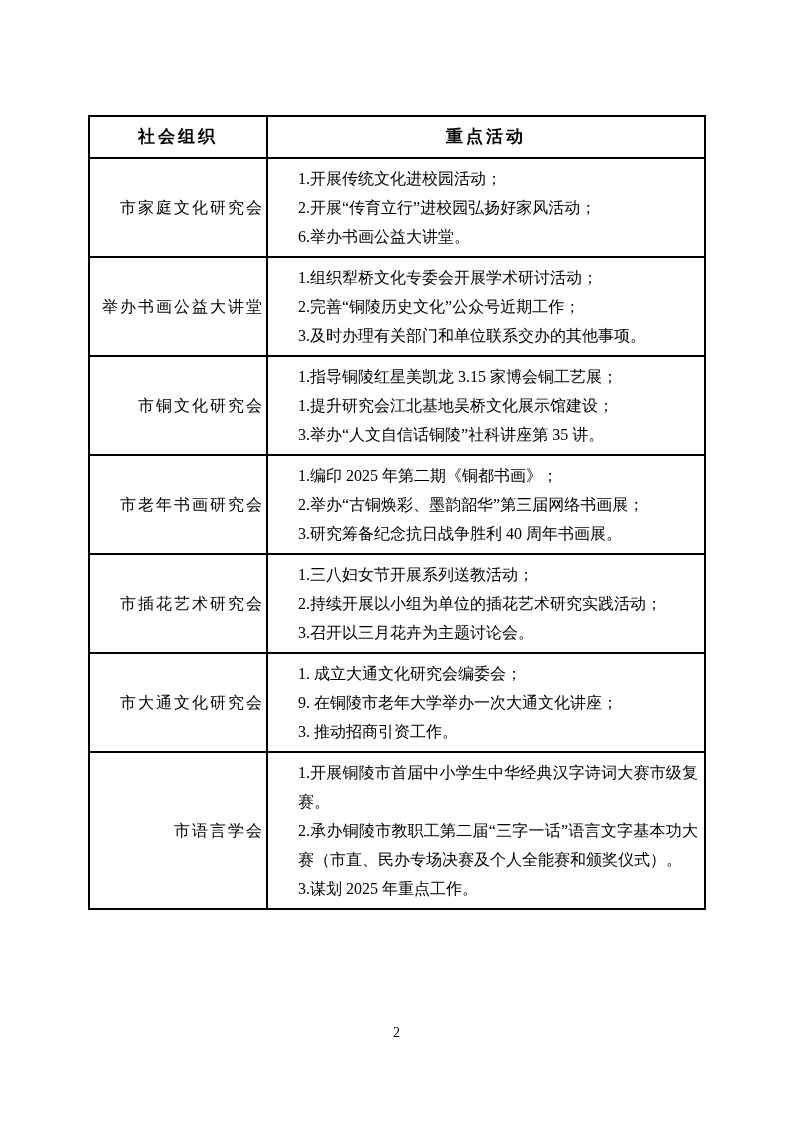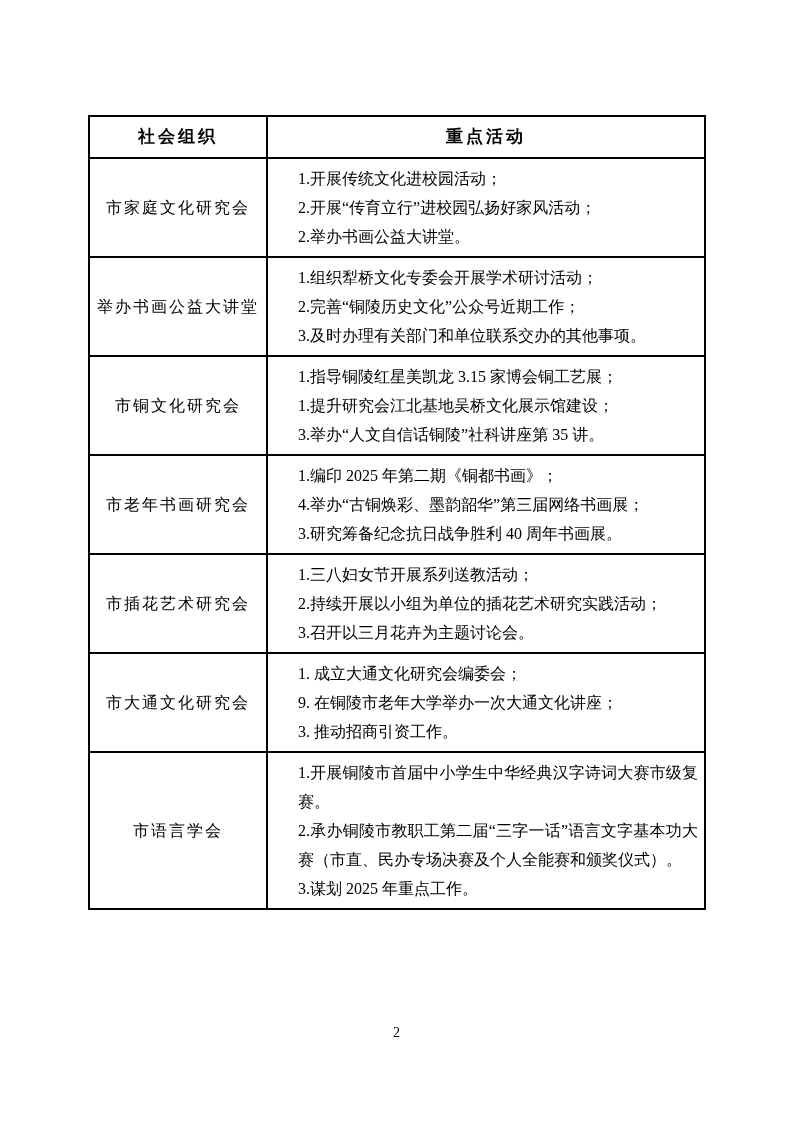--- a/index.html
+++ b/index.html
@@ -32,21 +32,21 @@
     font-size: 17px;
     letter-spacing: 3px;
     text-align: center;
     padding: 8px 0;
     line-height: 24px;
     font-family: "Liberation Serif", serif;
   }
   th.header-org { width: 176px; margin-left: 16px; }
   td.org-cell {
     width: 176px;
-    text-align: center;
+    text-align: right;
     vertical-align: middle;
     font-size: 16px;
     letter-spacing: 2px;
     padding: 4px 2px;
     line-height: 26px;
   }
   td.act-cell {
     vertical-align: middle;
     padding: 5px 6px 5px 10px;
     font-size: 16px;
@@ -76,21 +76,21 @@
         <th class="header-cell header-org">社会组织</th>
         <th class="header-cell">重点活动</th>
       </tr>
     </thead>
     <tbody id="table-body">
         <tr>
           <td class="org-cell">市家庭文化研究会</td>
           <td class="act-cell">
             <div class="act-line">1.开展传统文化进校园活动；</div>
             <div class="act-line">2.开展“传育立行”进校园弘扬好家风活动；</div>
-            <div class="act-line">2.举办书画公益大讲堂。</div>
+            <div class="act-line">6.举办书画公益大讲堂。</div>
           </td>
         </tr>
         <tr>
           <td class="org-cell">举办书画公益大讲堂</td>
           <td class="act-cell">
             <div class="act-line">1.组织犁桥文化专委会开展学术研讨活动；</div>
             <div class="act-line">2.完善“铜陵历史文化”公众号近期工作；</div>
             <div class="act-line">3.及时办理有关部门和单位联系交办的其他事项。</div>
           </td>
         </tr>
@@ -99,21 +99,21 @@
           <td class="act-cell">
             <div class="act-line">1.指导铜陵红星美凯龙 3.15 家博会铜工艺展；</div>
             <div class="act-line">1.提升研究会江北基地吴桥文化展示馆建设；</div>
             <div class="act-line">3.举办“人文自信话铜陵”社科讲座第 35 讲。</div>
           </td>
         </tr>
         <tr>
           <td class="org-cell">市老年书画研究会</td>
           <td class="act-cell">
             <div class="act-line">1.编印 2025 年第二期《铜都书画》；</div>
-            <div class="act-line">4.举办“古铜焕彩、墨韵韶华”第三届网络书画展；</div>
+            <div class="act-line">2.举办“古铜焕彩、墨韵韶华”第三届网络书画展；</div>
             <div class="act-line">3.研究筹备纪念抗日战争胜利 40 周年书画展。</div>
           </td>
         </tr>
         <tr>
           <td class="org-cell">市插花艺术研究会</td>
           <td class="act-cell">
             <div class="act-line">1.三八妇女节开展系列送教活动；</div>
             <div class="act-line">2.持续开展以小组为单位的插花艺术研究实践活动；</div>
             <div class="act-line">3.召开以三月花卉为主题讨论会。</div>
           </td>

